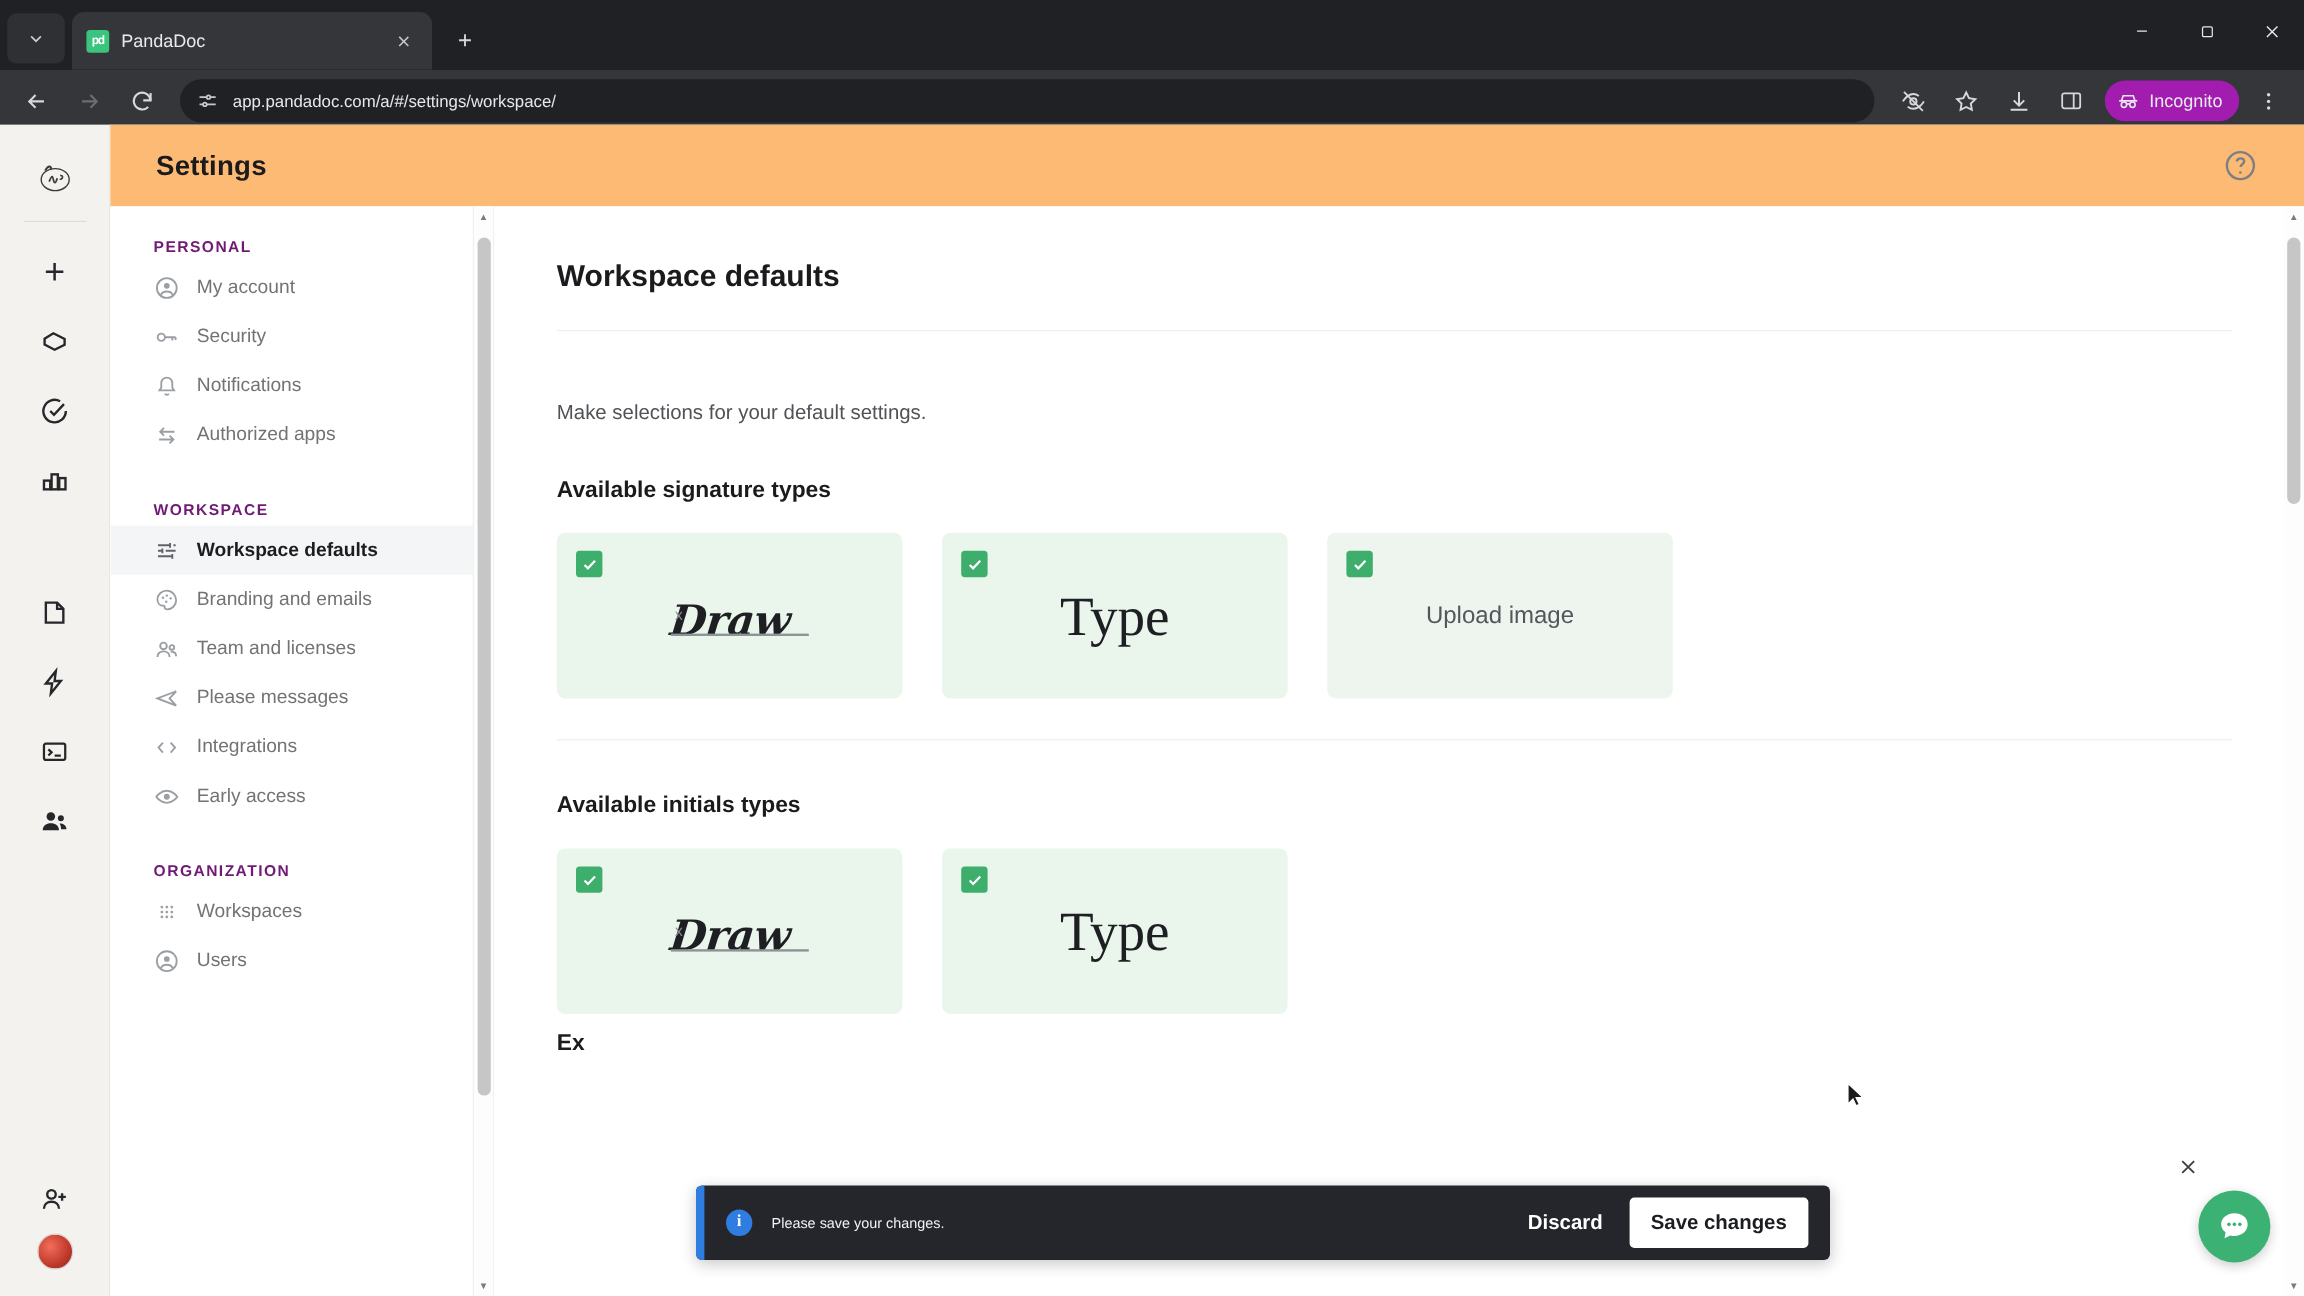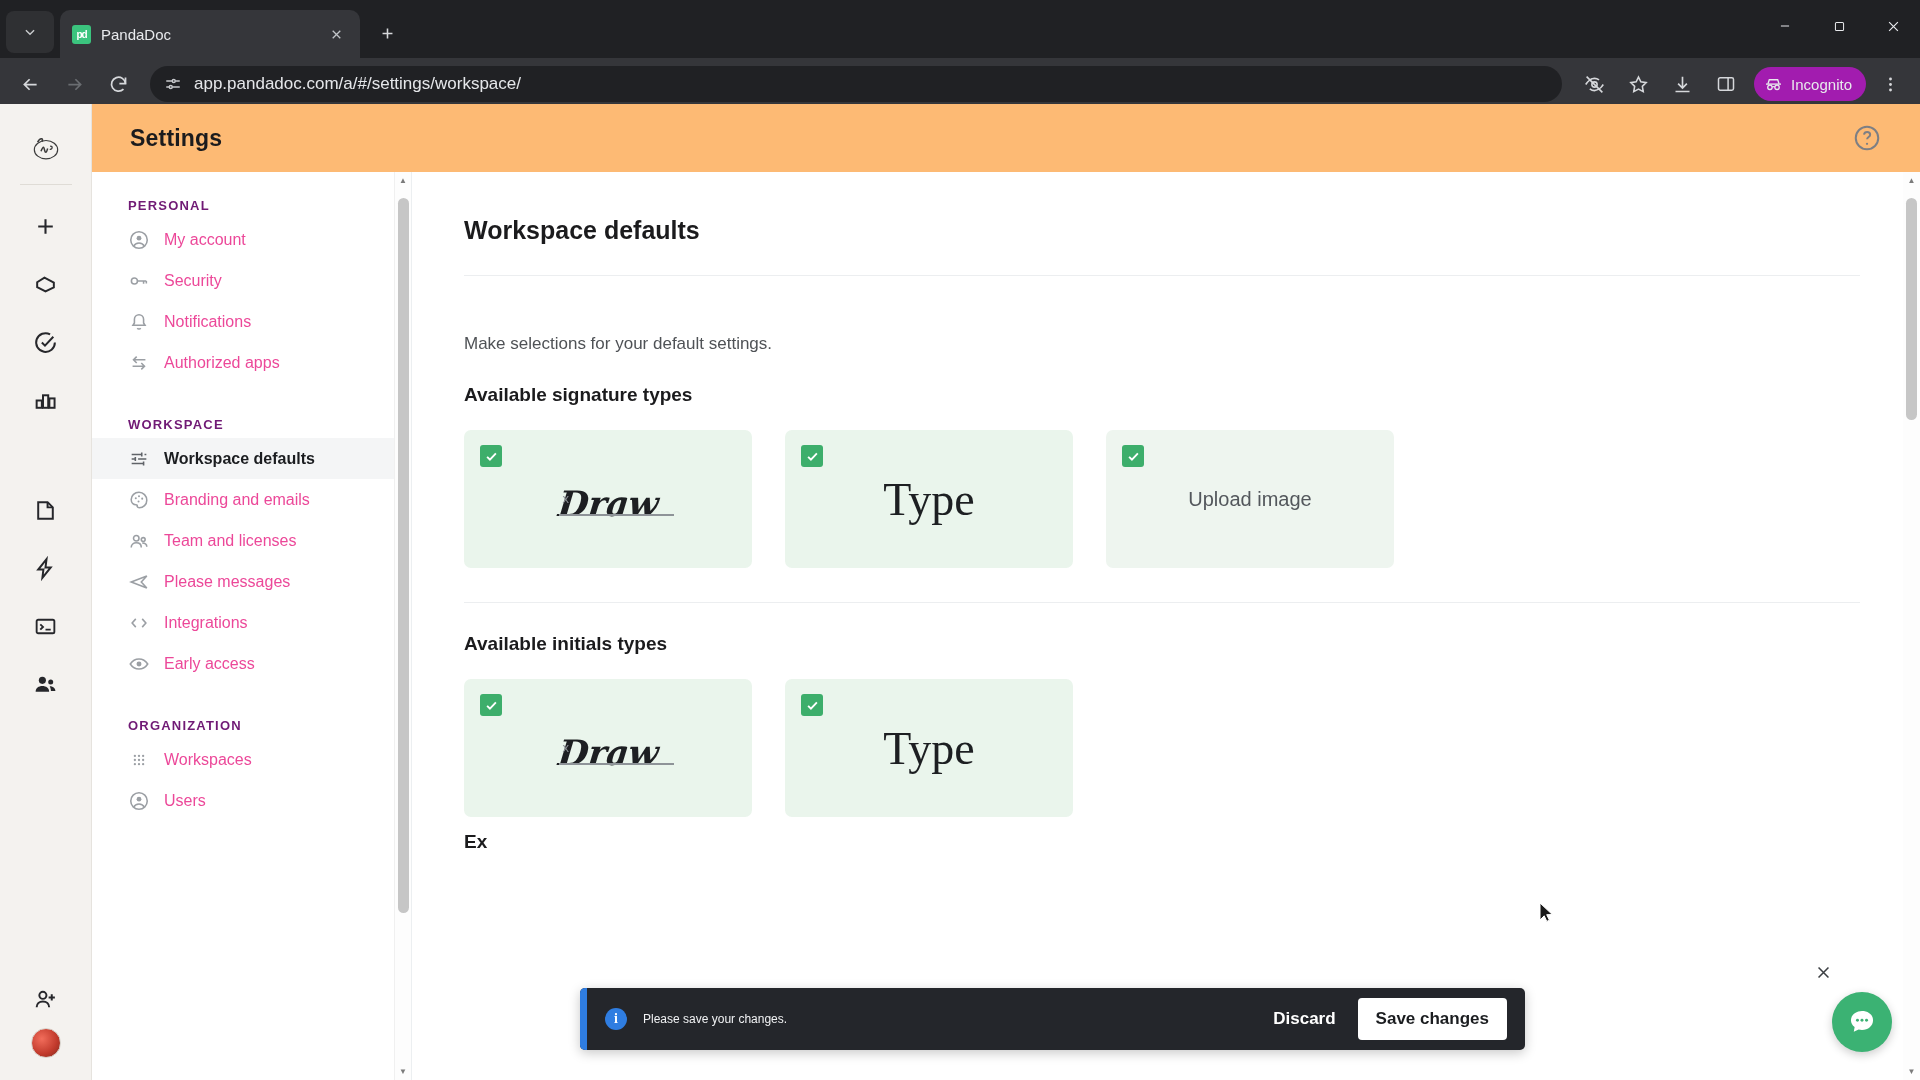--- a/index.html
+++ b/index.html
@@ -46,21 +46,21 @@
     height: 52px; background:#35363a; display:flex; align-items:center;
     padding: 0 10px; gap: 4px;
   }
   .tbtn { width:40px; height:40px; border-radius:50%; display:flex;
     align-items:center; justify-content:center; color:#d6d8db; flex:none; }
   .tbtn.disabled { color:#6a6d71; }
   .omnibox {
     flex:1; height:36px; background:#202124; border-radius:18px;
     display:flex; align-items:center; padding: 0 14px; gap:12px; margin: 0 8px;
   }
-  .omnibox .url { color:#e5e7ea; font-size:17px; white-space:nowrap; }
+  .omnibox .url { color:#e5e7ea; font-size:14px; white-space:nowrap; }
   .incognito-pill {
     display:flex; align-items:center; gap:8px; height:34px;
     background:#a21caf; border-radius:17px; padding: 0 14px 0 10px;
     color:#e8eaed; font-size:15px; margin-left:4px;
   }
 
   
   .app { position:absolute; top:104px; left:0; width:1920px; height:976px; background:#ffffff; display:flex; }
 
   
@@ -96,21 +96,21 @@
   .nav {
     width: 320px; flex:none; position:relative; overflow:hidden;
     border-right:1px solid #eceff1; background:#fff;
   }
   .nav-inner { padding: 26px 0 0 0; }
   .nav-group { font-size:13px; font-weight:bold; letter-spacing:1.2px;
     color:#701a75; padding: 0 0 6px 36px; text-transform:uppercase; }
   .nav-group.second { padding-top: 34px; }
   .nav-item {
     height:41px; display:flex; align-items:center; gap:14px;
-    padding-left: 36px; color:#ec4899; font-size:16px;
+    padding-left: 36px; color:#737373; font-size:16px;
   }
   .nav-item .ni { width:22px; height:22px; flex:none; color:#9b9fa4; display:flex; align-items:center; justify-content:center;}
   .nav-item.active { background:#f4f5f6; color:#1b1d20; font-weight:bold; }
   .nav-item.active .ni { color:#5f6368; }
 
   .nav-scrollbar {
     position:absolute; right:0; top:0; width:17px; height:100%;
     background:#fdfdfd; border-left:1px solid #f0f0f0;
   }
   .sb-arrow { height:17px; display:flex; align-items:center; justify-content:center;
@@ -118,21 +118,21 @@
   .sb-thumb { position:absolute; left:3px; width:11px; background:#c6c6c6; border-radius:6px; }
 
   
   .main { flex:1; position:relative; overflow:hidden; min-width:0; background:#fff; }
   .main-inner { padding: 44px 60px 0 52px; }
 
   .page-title { font-size:25px; font-weight:bold; color:#1b1b1d; }
   .hr { height:1px; background:#eceef0; margin: 30px 0 0 0; }
   .lede { font-size:17px; color:#4f5256; margin-top: 58px; }
 
-  .section-title { font-size:19px; font-weight:bold; color:#1b1b1d; margin-top: 30px; }
+  .section-title { font-size:19px; font-weight:bold; color:#1b1b1d; margin-top: 44px; }
 
   .cards { display:flex; gap:33px; margin-top: 24px; }
   .card {
     width: 288px; height: 138px; background:#eaf5ec; border-radius:7px;
     position:relative; display:flex; align-items:center; justify-content:center;
   }
   .card.upload { background:#eef5ef; }
   .card-check {
     position:absolute; left:16px; top:15px; width:22px; height:22px;
     background:#3dae6b; border-radius:3px; display:flex; align-items:center; justify-content:center;

